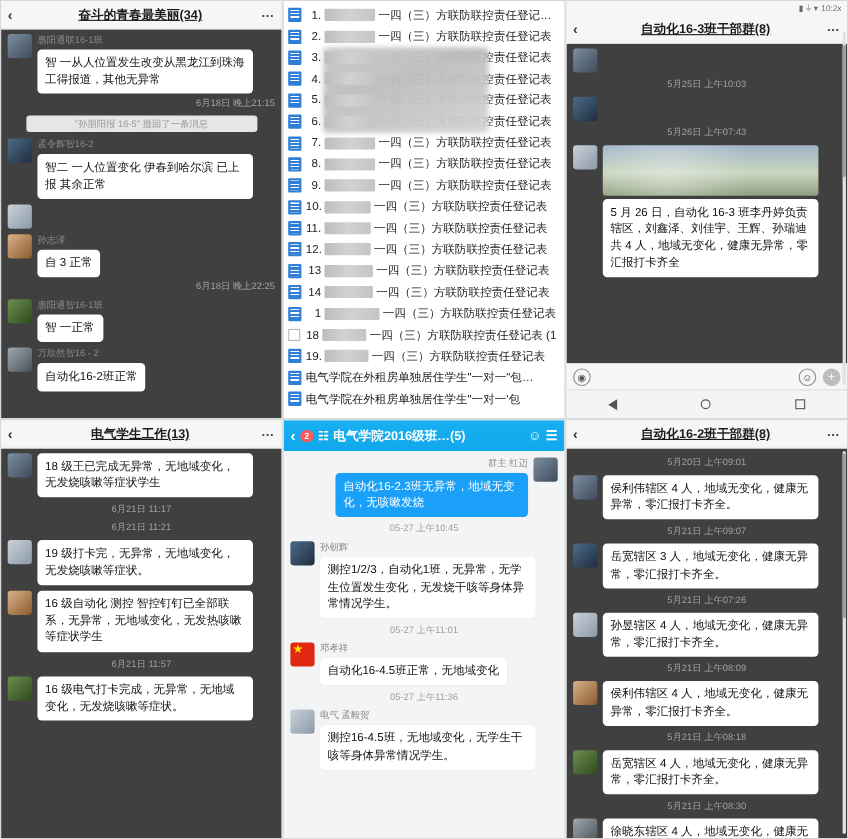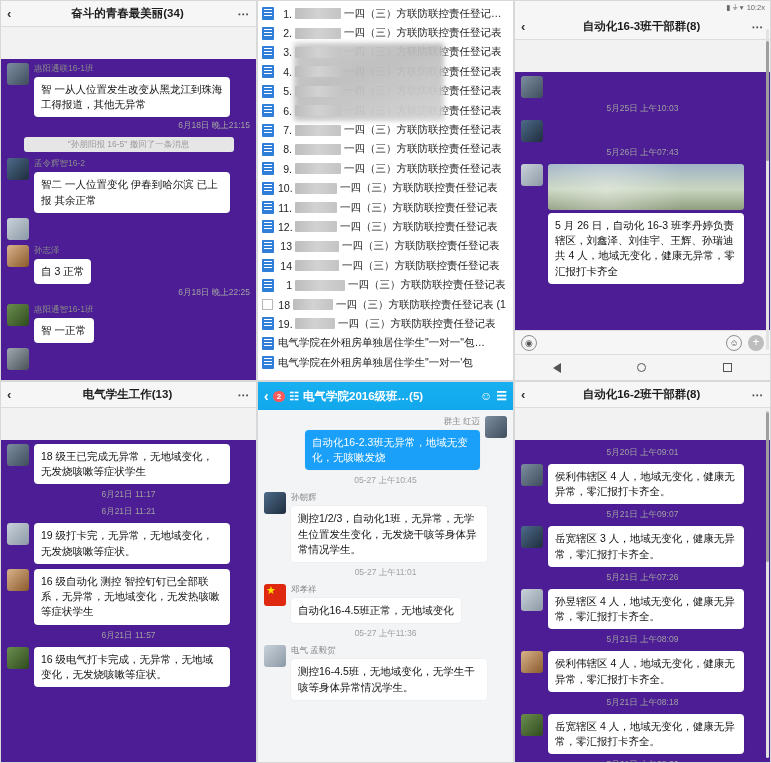--- a/index.html
+++ b/index.html
@@ -34,29 +34,28 @@
     align-items: center;
     padding: 0 6px;
     font-size: 11.5px;
     font-weight: bold;
     color: #1c1c1c;
   }
   .chat-header .back {
     width: 12px; font-size: 13px; color: #333; margin-right: 2px;
     line-height: 1;
   }
-  .chat-header .title { flex: 1; text-align: center; white-space: nowrap; overflow: hidden; }
+  .chat-header .title { flex: 1; text-align: center; white-space: nowrap; overflow: hidden; text-decoration: underline; }
   .chat-header .more { width: 16px; text-align: right; color: #444; letter-spacing: 1px; }
 
   .chat-body {
     padding: 4px 6px 0 6px;
     height: calc(100% - 26px);
     overflow: hidden;
-    background: #4c1d95;
-    margin-top: 32px;
+    background: #404040;
   }
   .msg { display: flex; margin-bottom: 5px; align-items: flex-start; }
   .avatar {
     width: 22px; height: 22px; border-radius: 3px;
     flex: 0 0 22px; margin-right: 5px;
     background: #b9c4cf;
     overflow: hidden; position: relative;
   }
   .avatar.p1 { background: linear-gradient(135deg,#7c8ea0,#3f4d5c); }
   .avatar.p2 { background: linear-gradient(135deg,#4d6b8a,#1f2d3d); }
@@ -245,20 +244,24 @@
       <div class="msg">
         <div class="avatar p5"></div>
         <div class="msg-col">
           <div class="sender">惠阳通智16-1班</div>
           <div class="bubble">智 一正常</div>
         </div>
       </div>
 
       <div class="msg">
         <div class="avatar p6"></div>
+        <div class="msg-col">
+          <div class="sender">万欣然智16 - 2</div>
+          <div class="bubble">自动化16-2班正常</div>
+        </div>
       </div>
 
     </div>
   </div>
 
   <div class="panel" style="background:#fff;">
     <div class="filelist">
       <div class="fbigblur"></div>
 
       <div class="frow">

